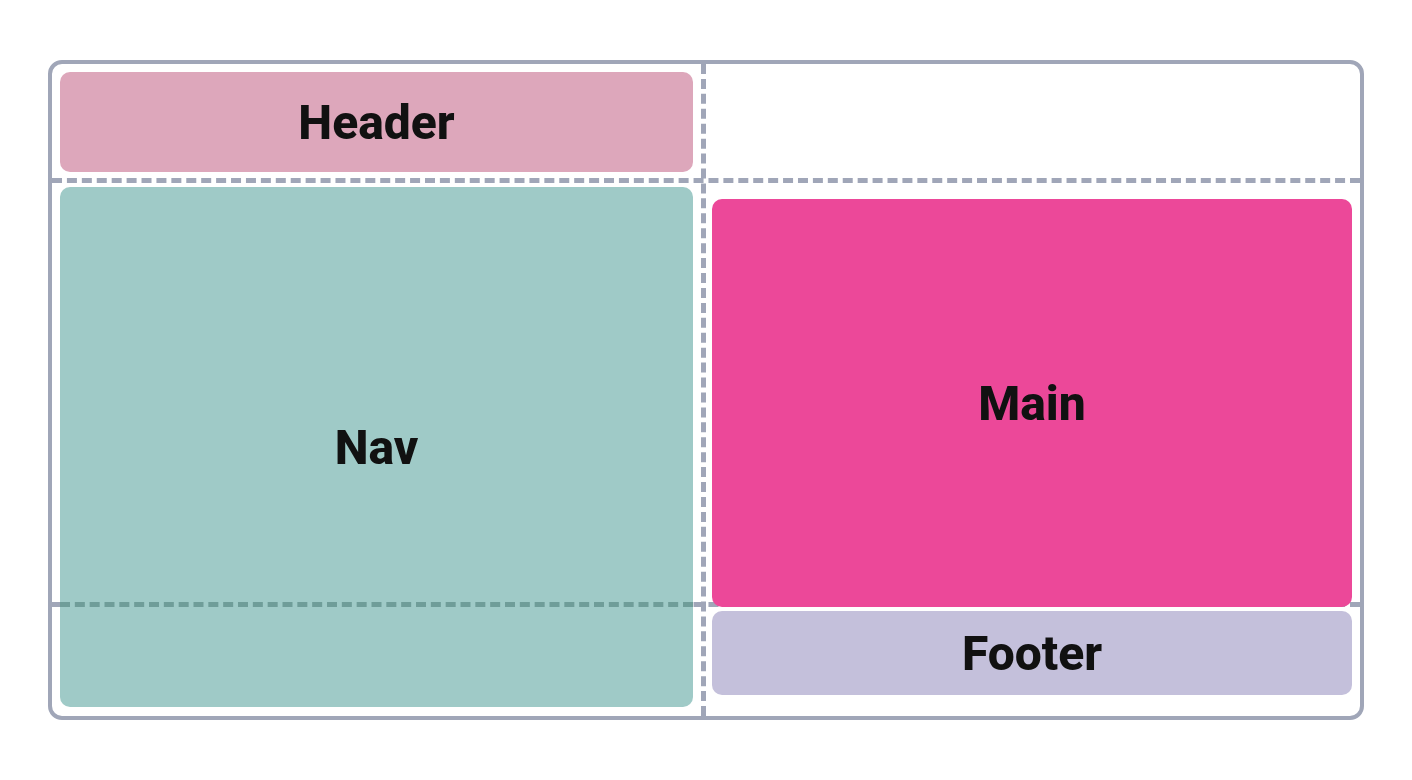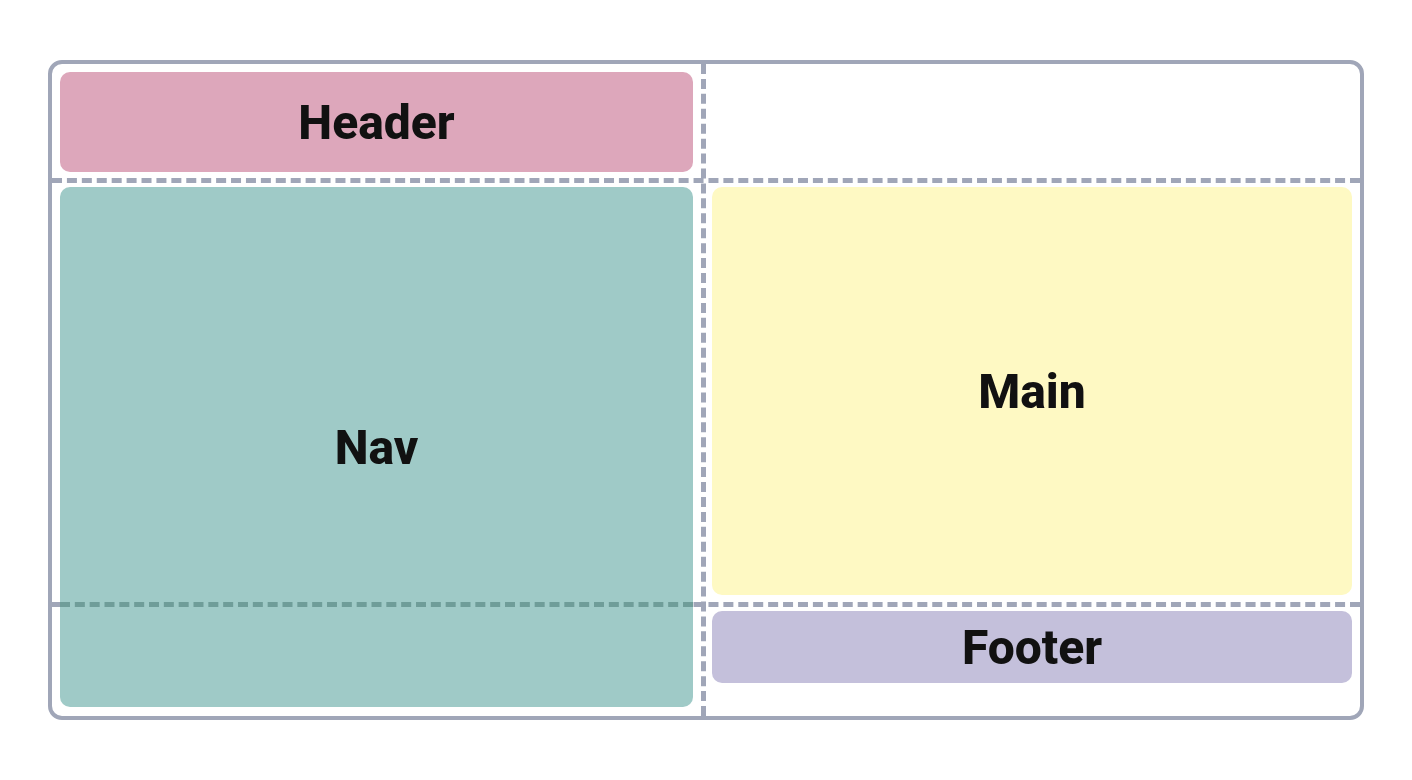--- a/index.html
+++ b/index.html
@@ -86,33 +86,33 @@
     .nav-dashed {
       position: absolute;
       top: 538px;
       left: 8px;
       width: 633px;
       border-top: 5px dashed #6f9d99;
       z-index: 12;
     }
     
     .main {
-      top: 123px;
+      top: 135px;
       left: 660px;
       width: 640px;
       height: 408px;
-      background: #fef9c3;
+      background: #ec4899;
       z-index: 5;
     }
     
     .footer {
       top: 547px;
       left: 660px;
       width: 640px;
-      height: 72px;
+      height: 84px;
       background: #c4c0db;
       z-index: 5;
     }
   </style>
 </head>
 <body>
 
 <div class="container">
 
   <div class="grid-line grid-line-h1"></div>

